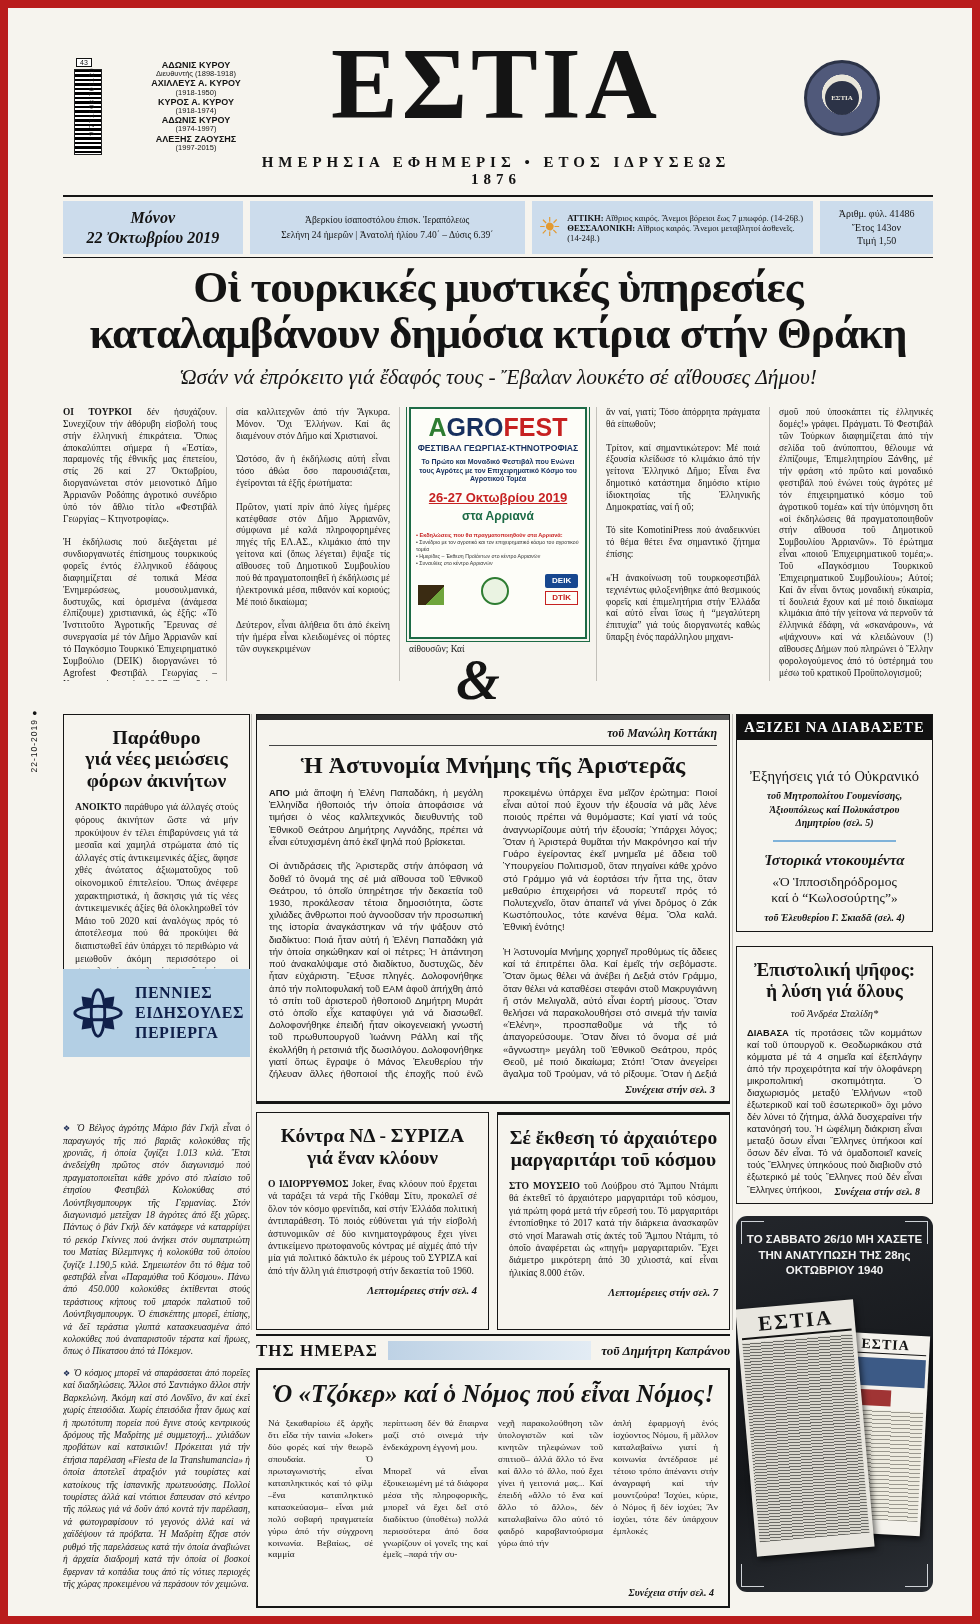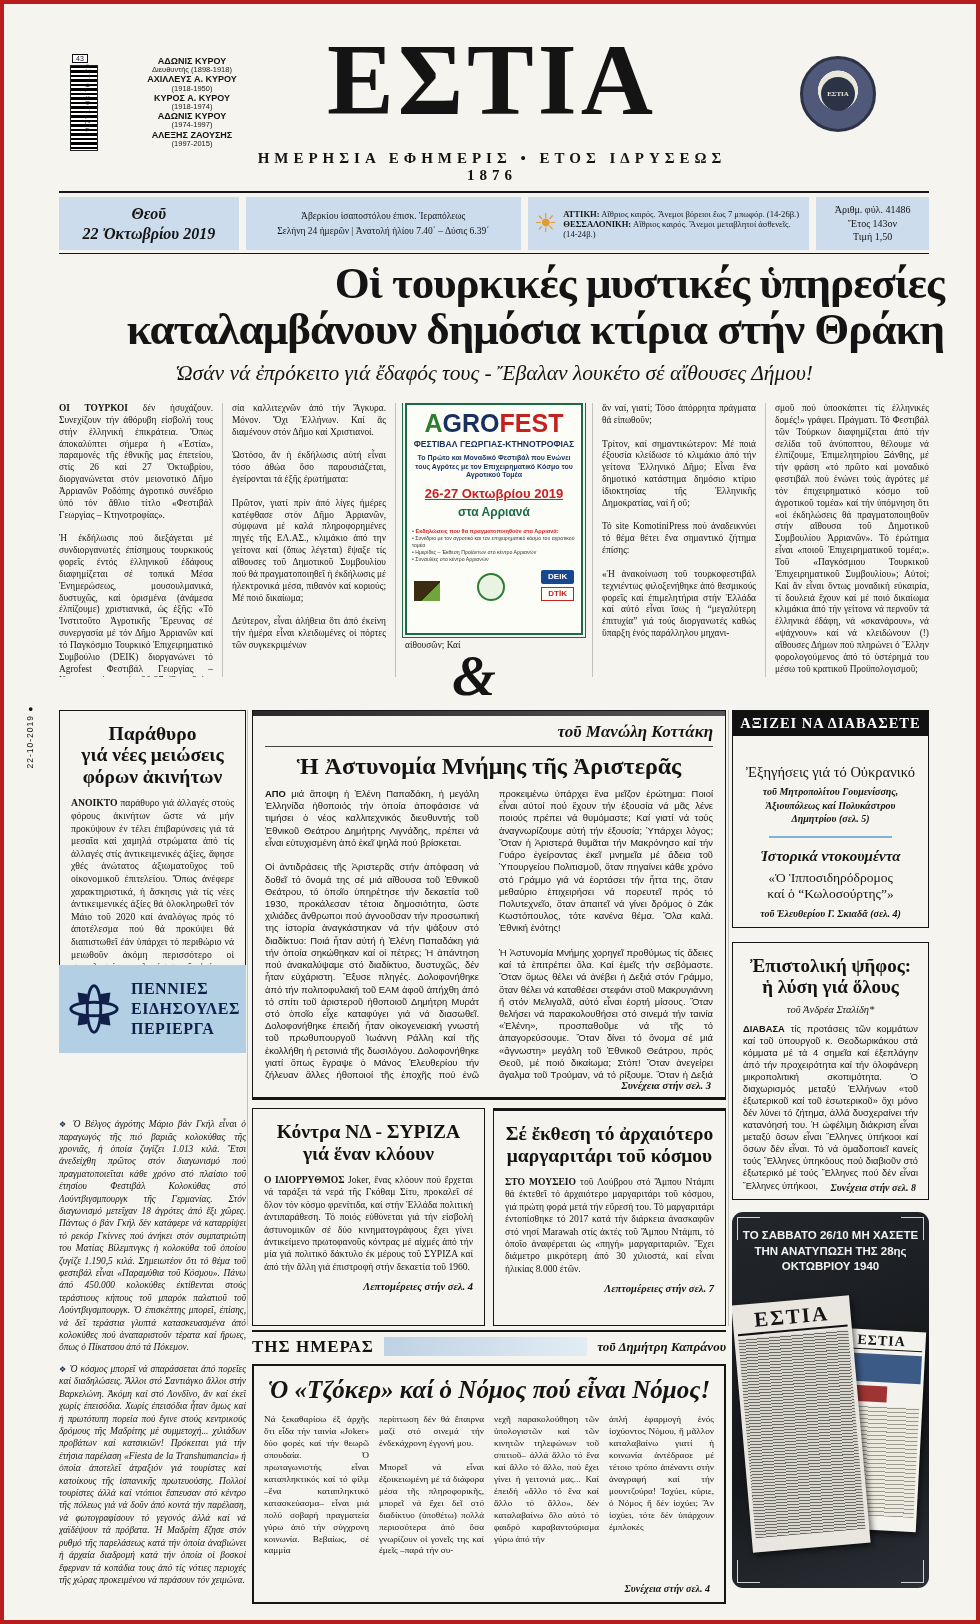--- a/index.html
+++ b/index.html
@@ -1,18 +1,18 @@
 <!DOCTYPE html>
 <html lang="el"><head>
 <meta charset="utf-8">
 <style>
   html,body{margin:0;padding:0;background:#9a9a9a;}
   .sans{font-family:"Liberation Sans",sans-serif;}
   .page{position:relative;width:980px;height:1624px;background:#f6f4ee;margin:0 auto;
-        overflow:hidden;border:4px solid #b91c1c;box-sizing:border-box;
+        overflow:hidden;border:8px solid #b91c1c;box-sizing:border-box;
         font-family:"Liberation Serif",serif;color:#141414;}
   .pre{white-space:pre-line;}
   .just{text-align:justify;}
   .rule{position:absolute;background:#161616;}
   .lw{font-weight:bold;}
   
   .barcode-wrap{position:absolute;left:66px;top:50px;width:34px;height:112px;}
   .barcode-top{font-family:"Liberation Sans",sans-serif;font-size:7px;border:1px solid #111;
         width:14px;text-align:center;margin-left:2px;background:#fff;}
   .barcode{width:26px;height:84px;margin-top:2px;border:1px solid #222;background:
@@ -35,21 +35,21 @@
   
   .infobar{position:absolute;left:55px;top:193px;width:870px;height:53px;display:flex;gap:7px;}
   .ib{background:#ccdcec;box-sizing:border-box;display:flex;flex-direction:column;justify-content:center;
         text-align:center;padding:3px 6px;}
   .ib-date{width:180px;font-weight:bold;font-style:italic;font-size:16px;line-height:1.25;}
   .ib-saint{width:276px;font-size:9.5px;line-height:1.5;}
   .ib-weather{width:282px;font-size:8.6px;text-align:left;flex-direction:row;align-items:center;gap:6px;}
   .sun{font-size:26px;color:#e39a31;line-height:1;}
   .ib-issue{width:113px;font-size:10px;line-height:1.35;}
   
-  .headline{position:absolute;left:40px;top:256px;width:900px;text-align:right;font-weight:bold;
+  .headline{position:absolute;left:40px;top:256px;width:900px;text-align:center;font-weight:bold;
         font-size:45px;line-height:1.03;letter-spacing:-1px;}
   .subhead{position:absolute;left:55px;top:357px;width:870px;text-align:center;font-style:italic;
         font-size:21.5px;}
   .leadbody{position:absolute;left:55px;top:399px;width:870px;height:274px;display:flex;overflow:hidden;justify-content:space-between;}
   .lcol{flex:1;font-size:9.4px;line-height:1.26;padding:0 9px;overflow:hidden;}
   .lcol+.lcol{border-left:1px solid #c2c0ba;}
   .lcol:first-child{padding-left:0;}
   .lcol:last-child{padding-right:0;}
   .adcol{flex:0 0 178px;}
   .amp{position:absolute;left:400px;top:640px;width:140px;text-align:center;font-size:56px;
@@ -82,21 +82,21 @@
   .more{font-weight:bold;font-style:italic;font-size:10.5px;text-align:right;margin-top:8px;}
   .pennies-head{position:absolute;left:55px;top:961px;width:187px;height:88px;background:#b3cfe4;
         display:flex;align-items:center;gap:8px;padding:6px;box-sizing:border-box;}
   .pennies-head .t{font-weight:bold;font-size:16px;line-height:1.25;color:#10204a;letter-spacing:.5px;}
   .pennies-text{position:absolute;left:55px;top:1114px;width:187px;height:468px;overflow:hidden;
         font-style:italic;font-size:9.4px;line-height:1.32;}
   .pennies-text p{margin:0 0 9px;}
   .pbul{color:#10204a;font-style:normal;font-size:8px;}
   .kottakis{left:248px;top:706px;width:474px;height:390px;border-width:1.5px;border-bottom-width:3px;padding:0 12px 8px;}
   .kott-topbar{height:5px;background:linear-gradient(90deg,#2a2a2a,#555);margin:0 -12px;}
-  .kott-byline{text-align:right;font-style:italic;font-weight:bold;font-size:17px;margin:6px 0 2px;
+  .kott-byline{text-align:right;font-style:italic;font-weight:bold;font-size:12px;margin:6px 0 2px;
         border-bottom:1px solid #444;padding-bottom:4px;}
   .kottakis h1{margin:6px 0 8px;text-align:center;font-size:24px;}
   .kott-cols{display:flex;gap:20px;height:292px;overflow:hidden;}
   .kott-col{flex:1;font-family:"Liberation Sans",sans-serif;font-size:9.4px;line-height:1.3;}
   .kott-more{position:absolute;right:14px;bottom:6px;font-weight:bold;font-style:italic;font-size:10.5px;}
   .kontra{left:248px;top:1104px;width:233px;height:218px;padding:12px 11px;}
   .pearl{left:489px;top:1104px;width:233px;height:218px;padding:12px 11px;border-top-width:3px;}
   .kontra h2,.pearl h2{margin:0 0 9px;text-align:center;font-size:19.5px;line-height:1.12;}
   .midbody{font-size:9.6px;line-height:1.3;}
   
@@ -177,21 +177,21 @@
   <div class="estia-sub">ΗΜΕΡΗΣΙΑ ΕΦΗΜΕΡΙΣ • ΕΤΟΣ ΙΔΡΥΣΕΩΣ 1876</div>
 
   <div class="emblem">
     <div class="emblem-inner">ΕΣΤΙΑ</div>
   </div>
 
   <div class="rule" style="left:55px;top:187px;width:870px;height:2px;"></div>
 
   <div class="infobar">
     <div class="ib ib-date">
-      <div>Θεοῦ</div>
+      <div>Μόνον</div>
       <div>22 Ὀκτωβρίου 2019</div>
     </div>
     <div class="ib ib-saint">
       <div>Ἀβερκίου ἰσαποστόλου ἐπισκ. Ἱεραπόλεως</div>
       <div>Σελήνη 24 ἡμερῶν | Ἀνατολή ἡλίου 7.40΄ – Δύσις 6.39΄</div>
     </div>
     <div class="ib ib-weather">
       <span class="sun">☀</span>
       <div>
         <div><b>ΑΤΤΙΚΗ:</b>

